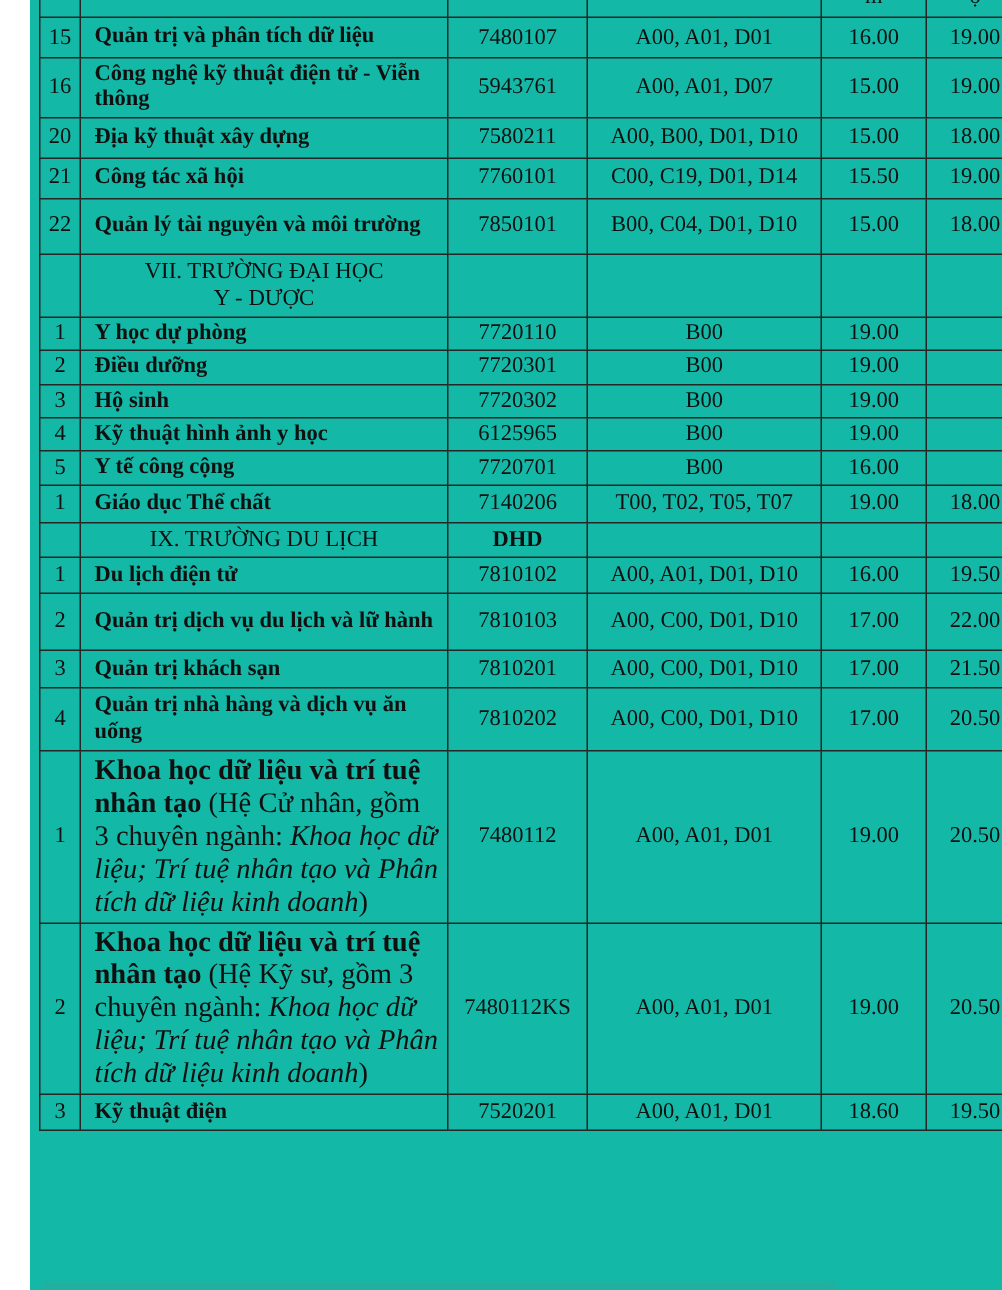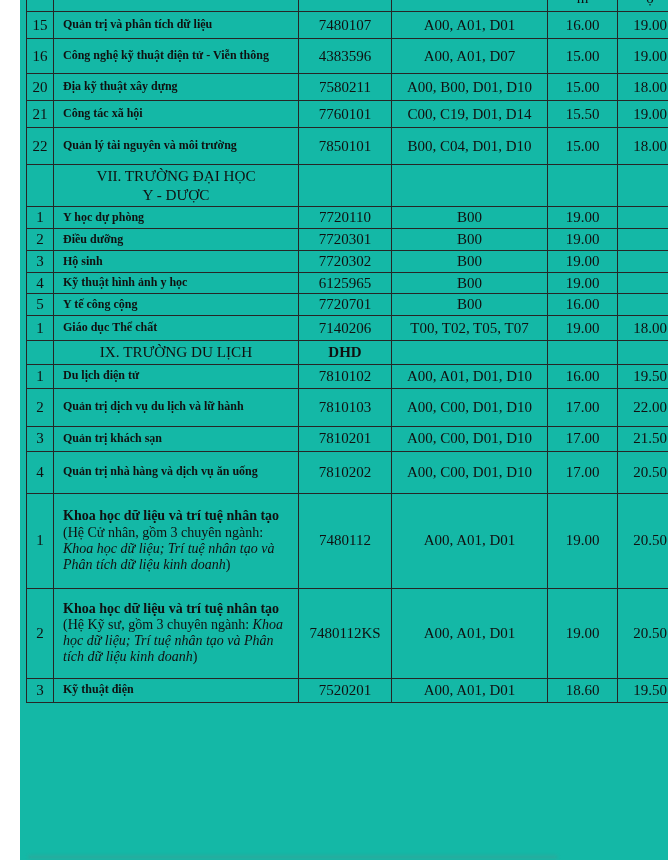--- a/index.html
+++ b/index.html
@@ -23,24 +23,24 @@
     padding:1px 3px;
     font-size:15px;
     vertical-align:middle;
     overflow:hidden;
   }
   tr.clipped td{border-top:none;height:11px;padding:0;}
   td.c{text-align:center;}
   td.name{
     text-align:left;
     padding:2px 4px 2px 9px;
-    font-size:12px;
+    font-size:15px;
     line-height:1.16;
   }
-  td.name.small{font-size:14px;line-height:1.15;}
+  td.name.small{font-size:19px;line-height:1.15;}
   td.section-cell{
     font-weight:400;
     text-align:center;
     white-space:pre-line;
     line-height:1.22;
     font-size:15.2px;
     padding:2px 2px;
   }
   .b{font-weight:700;}
   .r{font-weight:400;}
@@ -93,21 +93,21 @@
           <td class="c">15</td>
           <td class="name"><span class="b">Quản trị và phân tích dữ liệu</span></td>
           <td class="c">7480107</td>
           <td class="c">A00, A01, D01</td>
           <td class="c">16.00</td>
           <td class="c">19.00</td>
         </tr>
         <tr style="height: 35px;">
           <td class="c">16</td>
           <td class="name"><span class="b">Công nghệ kỹ thuật điện tử - Viễn thông</span></td>
-          <td class="c">4383596</td>
+          <td class="c">5943761</td>
           <td class="c">A00, A01, D07</td>
           <td class="c">15.00</td>
           <td class="c">19.00</td>
         </tr>
         <tr style="height: 27px;">
           <td class="c">20</td>
           <td class="name"><span class="b">Địa kỹ thuật xây dựng</span></td>
           <td class="c">7580211</td>
           <td class="c">A00, B00, D01, D10</td>
           <td class="c">15.00</td>

